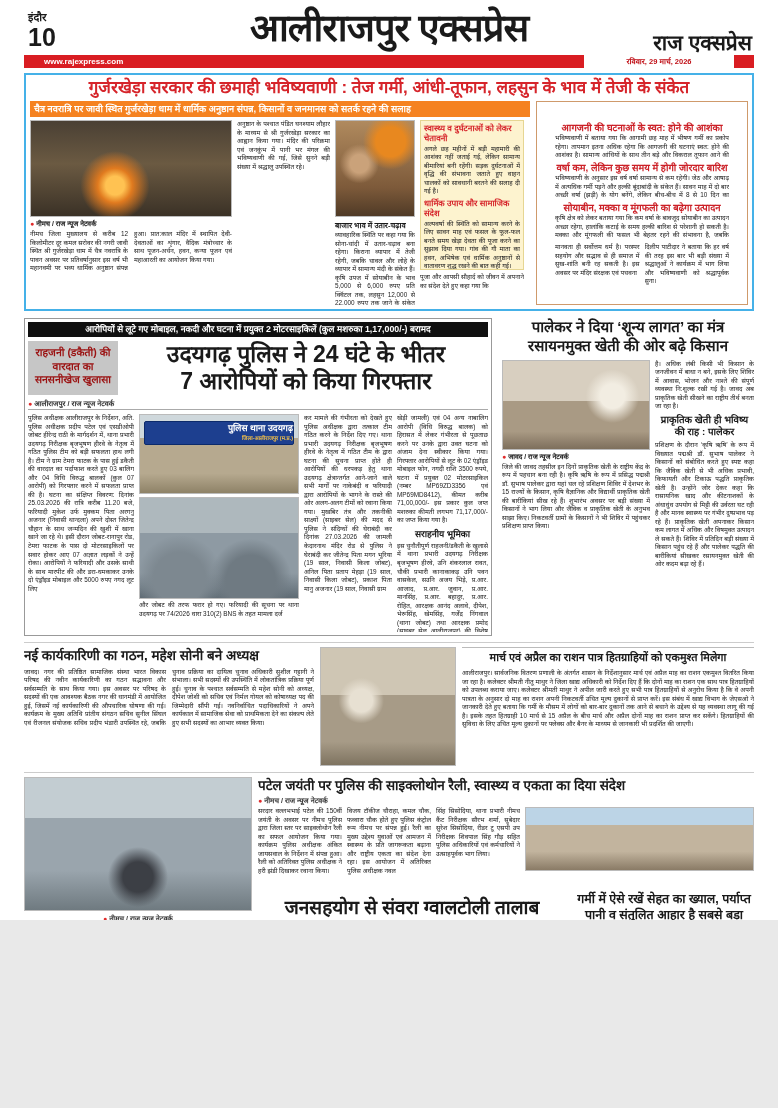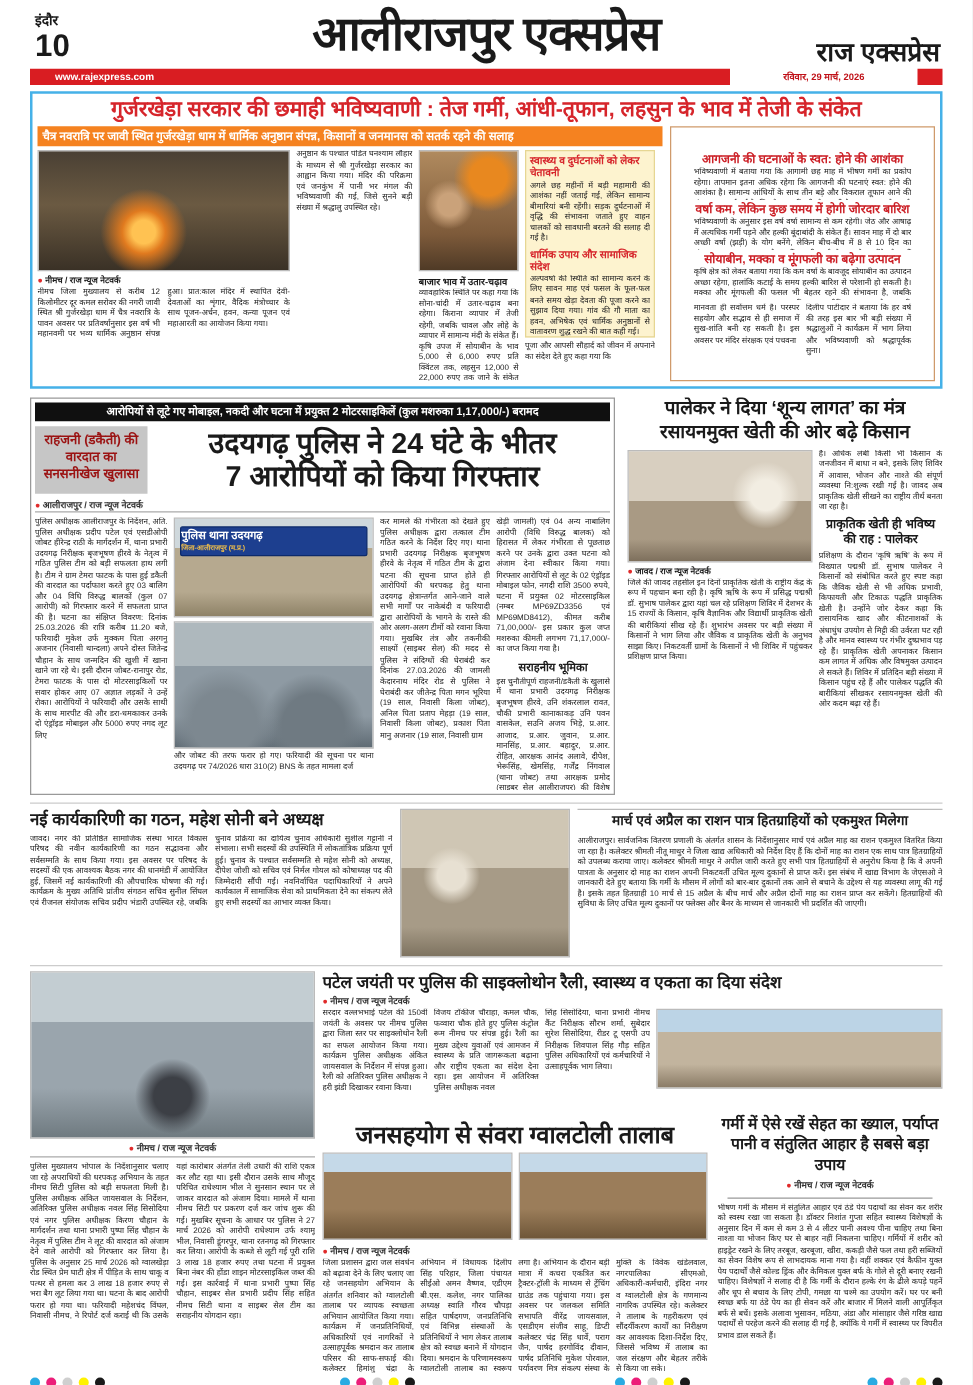--- a/index.html
+++ b/index.html
@@ -1,16 +1,16 @@
 <!DOCTYPE html>
 <html><head>
 <meta charset="utf-8">
 <style>
   html,body{margin:0;padding:0;background:#e9e9e9;}
-  .page{width:778px;height:1108px;background:#fff;position:relative;overflow:hidden;
+  .page{width:778px;height:920px;background:#fff;position:relative;overflow:hidden;
         font-family:"Liberation Sans",sans-serif;color:#1a1a1a;box-sizing:border-box;
         padding:4px 24px 6px 24px;margin:0 auto;}
   *{box-sizing:border-box;}
   
   .masthead{position:relative;height:64px;}
   .mh-left{position:absolute;left:4px;top:8px;line-height:1;}
   .mh-city{font-size:11px;font-weight:bold;}
   .mh-num{font-size:25px;font-weight:bold;margin-top:2px;}
   .mh-title{position:absolute;left:0;right:0;top:0;text-align:center;font-size:38px;
             font-weight:bold;letter-spacing:-1px;line-height:48px;}
@@ -70,21 +70,21 @@
   .ptag{width:90px;background:#c6c6c6;color:#9b1313;font-size:10.5px;font-weight:bold;
         text-align:center;padding:5px 2px;line-height:1.3;}
   .pheadline{flex:1;text-align:center;font-size:23px;font-weight:bold;line-height:1.18;
              white-space:nowrap;overflow:hidden;}
   .pbyline{margin:3px 0 2px;border-bottom:1px solid #aaa;padding-bottom:1px;}
   .pbody{display:flex;gap:5px;flex:1;min-height:0;margin-top:2px;}
   .pcol1{width:106px;}
   .pphotos{width:160px;display:flex;flex-direction:column;}
   .ph-station{height:80px;background:linear-gradient(180deg,#cfd8dc 0 30%,#b6a98f 30% 75%,#8e8267 100%);}
   .sign{position:absolute;left:4px;right:4px;top:6px;background:#1d3f8f;border:1px solid #0c2a6b;
-        border-radius:2px;text-align:left;padding:2px 0;}
+        border-radius:2px;text-align:right;padding:2px 0;}
   .sign-l1{color:#fff;font-size:9px;font-weight:bold;line-height:1.1;}
   .sign-l2{color:#f4c048;font-size:5.5px;font-weight:bold;}
   .ph-arrest{height:102px;margin-top:3px;background:
      radial-gradient(circle at 25% 80%, #7d8890 0 18%, rgba(0,0,0,0) 30%),
      radial-gradient(circle at 70% 82%, #6f7a82 0 18%, rgba(0,0,0,0) 30%),
      linear-gradient(180deg,#aeb8bd 0 35%,#8e9aa3 35% 75%,#5f6b74 100%);}
   .pcol2{width:88px;}
   .pcol3{flex:1;display:flex;flex-direction:column;}
   .p-sub{font-size:9px;margin:2px 0;}
   .palekar{flex:1;display:flex;flex-direction:column;min-width:0;}

